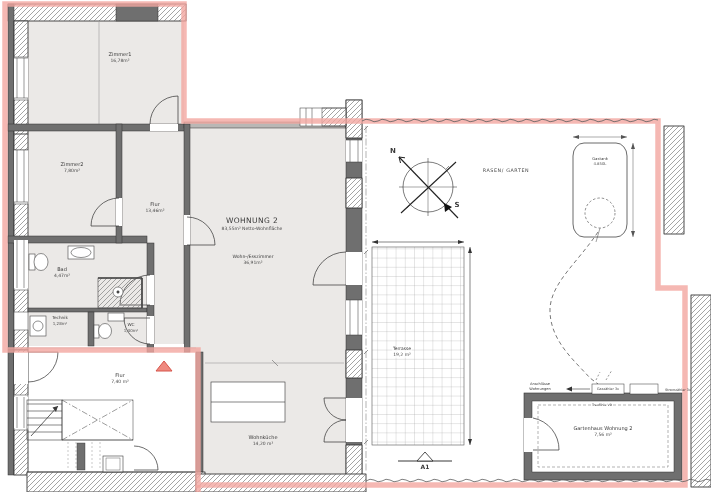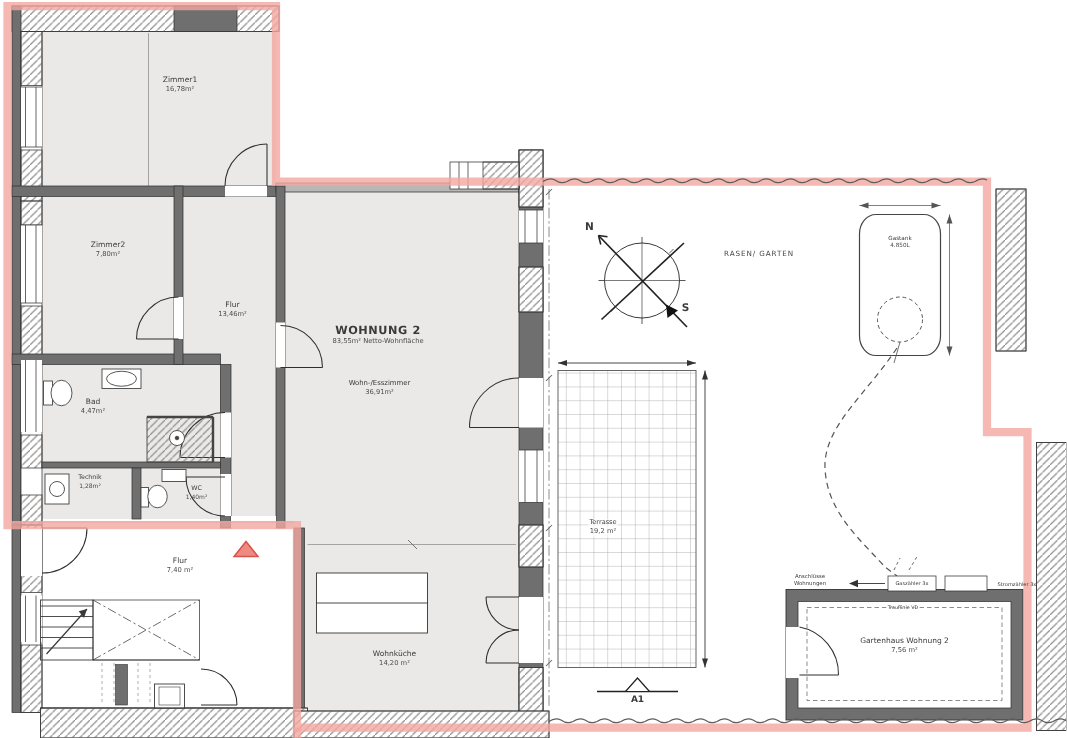--- a/index.html
+++ b/index.html
@@ -3,21 +3,21 @@
 <meta charset="utf-8">
 <style>
   html,body{margin:0;padding:0;background:#fff;}
   #plan{position:relative;width:711px;height:492px;background:#fff;overflow:hidden;
         font-family:"DejaVu Sans",sans-serif;color:#3a3a3a;}
   #plan svg{position:absolute;left:0;top:0;}
   .lbl{position:absolute;transform:translate(-50%,-50%);text-align:center;
        font-size:5px;line-height:1.35;white-space:nowrap;z-index:5;}
   .lbl .ar{display:block;font-size:4.5px;color:#4b4b4b;}
   .lbl .nm{display:block;}
-  .title{font-weight:bold;font-size:7.5px;letter-spacing:.4px;}
+  .title{font-weight:normal;font-size:7.5px;letter-spacing:.4px;}
   .subtitle{font-size:4.5px;color:#555;}
   .tiny{font-size:3.6px;}
   .caps{font-size:4.8px;letter-spacing:.6px;color:#454545;}
   .boxtxt{font-size:3.4px;}
   .compassL{font-weight:bold;font-size:7px;}
   .secmark{font-weight:bold;font-size:6px;}
   .bgw{background:rgba(255,255,255,.65);padding:0 1px;}
 </style>
 </head>
 <body>

